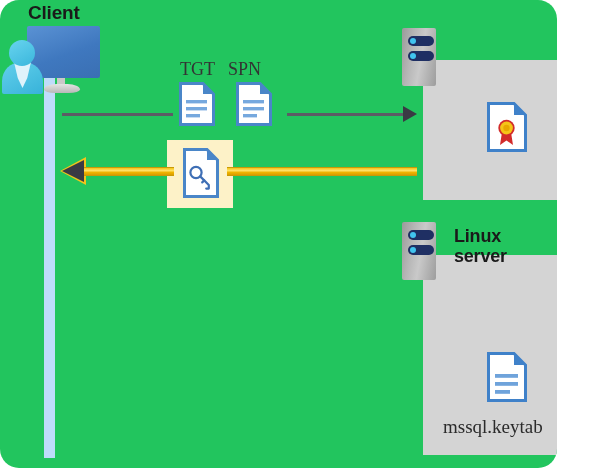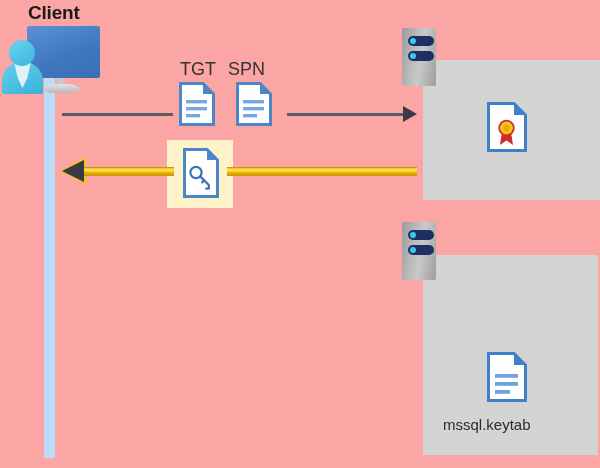--- a/index.html
+++ b/index.html
@@ -5,24 +5,25 @@
   html, body {
     margin: 0;
     padding: 0;
     background: #ffffff;
   }
   body {
     font-family: "Liberation Sans", sans-serif;
   }
   #canvas {
     position: relative;
-    width: 600px;
+    width: 557px;
     height: 468px;
-    background: #fca5a5;
+    background: #22c55e;
     overflow: hidden;
+    border-radius: 19px;
   }
   .abs { position: absolute; }
 
   
   .title-bold {
     font-family: "Liberation Sans", sans-serif;
     font-weight: bold;
     color: #1a1a1a;
     line-height: 1.12;
     white-space: pre-line;
@@ -36,27 +37,27 @@
     left: 456px; top: 4px;
     font-size: 18px;
     letter-spacing: -0.2px;
   }
   #linux-label {
     left: 454px; top: 226px;
     font-size: 18px;
     letter-spacing: -0.2px;
   }
   .plain-label {
-    font-family: Liberation Sans, sans-serif;
+    font-family: Liberation Serif, serif;
     color: #333333;
     font-size: 18px;
   }
   #tgt-label { left: 180px; top: 59px; }
   #spn-label { left: 228px; top: 59px; }
-  #keytab-label { left: 443px; top: 416px; font-size: 15px; color: #2b2b2b; }
+  #keytab-label { left: 443px; top: 416px; font-size: 19px; color: #2b2b2b; }
 
   
   .gray-panel { background: #d4d4d4; }
   #dc-panel    { left: 423px; top: 60px;  width: 180px; height: 140px; }
   #linux-panel { left: 423px; top: 255px; width: 175px; height: 200px; }
 
   
   #lifeline {
     left: 44px; top: 60px;
     width: 11px; height: 398px;
@@ -275,20 +276,21 @@
       <circle cx="19.5" cy="26" r="6.4" fill="#f5c518"></circle>
       <circle cx="19.5" cy="26" r="3.2" fill="#e8a800"></circle>
     </svg>
   </div>
 
   <div class="server" id="server-linux">
     <span class="bay b1"></span>
     <span class="bay b2"></span>
   </div>
 
+  <div class="abs title-bold" id="linux-label">Linux server</div>
 
 
   <div class="doc" id="doc-keytab">
     <svg width="40" height="50" viewBox="0 0 40 50" aria-hidden="true">
       <path d="M1.5 1.5 H27 L38.5 13 V48.5 H1.5 Z" fill="#ffffff" stroke="#3f81c9" stroke-width="3"></path>
       <path d="M27 1.5 L38.5 13 H27 Z" fill="#3f81c9"></path>
       <rect x="8" y="22" width="23" height="3.8" fill="#6fa3db"></rect>
       <rect x="8" y="30" width="23" height="3.8" fill="#6fa3db"></rect>
       <rect x="8" y="38" width="15" height="3.8" fill="#6fa3db"></rect>
     </svg>

